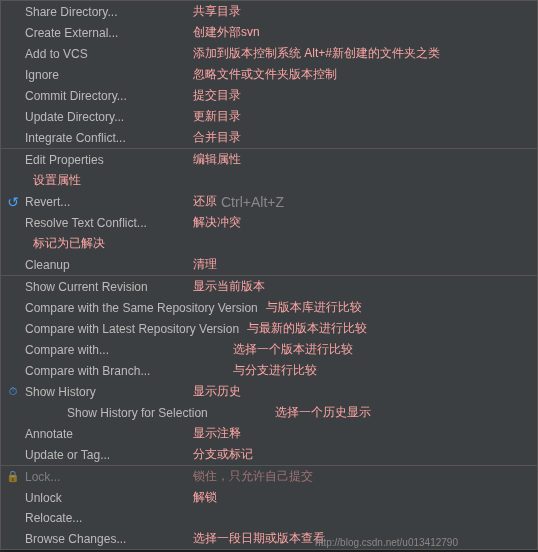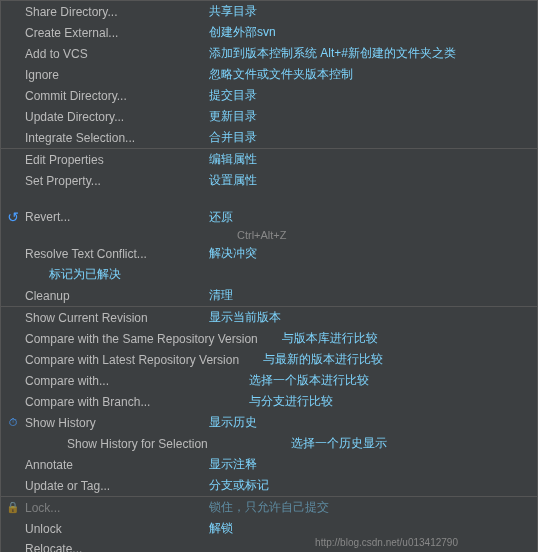--- a/index.html
+++ b/index.html
@@ -36,29 +36,28 @@
     }
     .menu-item.separator-after {
       border-bottom: 1px solid #555;
     }
     .item-label {
       color: #bbbbbb;
       min-width: 160px;
       font-size: 12px;
     }
     .item-annotation {
-      color: #7dd3fc;
+      color: #fca5a5;
       font-size: 12px;
-      margin-left: 24px;
+      margin-left: 8px;
     }
     .item-shortcut {
       color: #888;
-      font-size: 11px;
+      font-size: 14px;
       margin-left: 4px;
-      margin-top: 36px;
     }
     .icon-area {
       position: absolute;
       left: 4px;
       width: 16px;
       display: flex;
       align-items: center;
       justify-content: center;
     }
     .revert-icon {
@@ -110,33 +109,32 @@
   </div>
 
   <div class="menu-item">
     <div class="icon-area"></div>
     <span class="item-label">Update Directory...</span>
     <span class="item-annotation">更新目录</span>
   </div>
 
   <div class="menu-item separator-after">
     <div class="icon-area"></div>
-    <span class="item-label">Integrate Selection...</span>
+    <span class="item-label">Integrate Conflict...</span>
     <span class="item-annotation">合并目录</span>
   </div>
 
   <div class="menu-item">
     <div class="icon-area"></div>
     <span class="item-label">Edit Properties</span>
     <span class="item-annotation">编辑属性</span>
   </div>
 
   <div class="menu-item">
     <div class="icon-area"></div>
-    <span class="item-label">Set Property...</span>
     <span class="item-annotation">设置属性</span>
   </div>
 
   <div class="menu-item">
     <div class="icon-area">
       <span class="revert-icon">↺</span>
     </div>
     <span class="item-label">Revert...</span>
     <span class="item-annotation">还原</span>
     <span class="item-shortcut">Ctrl+Alt+Z</span>

